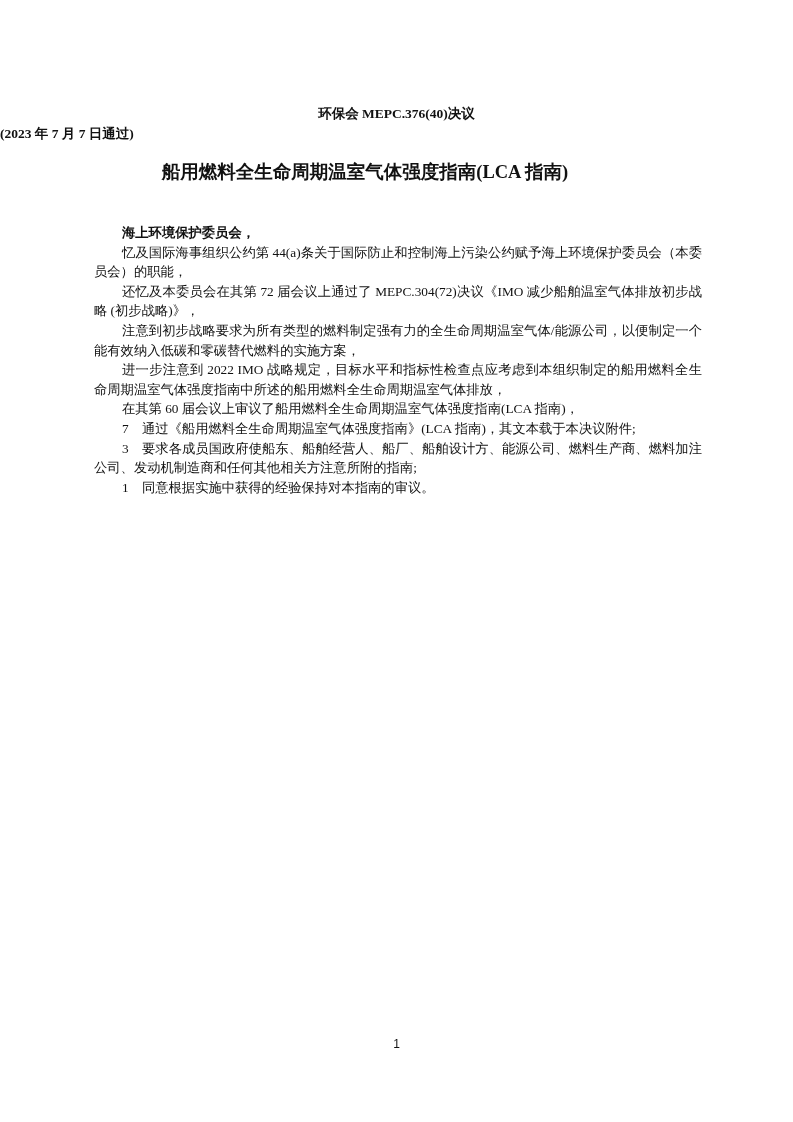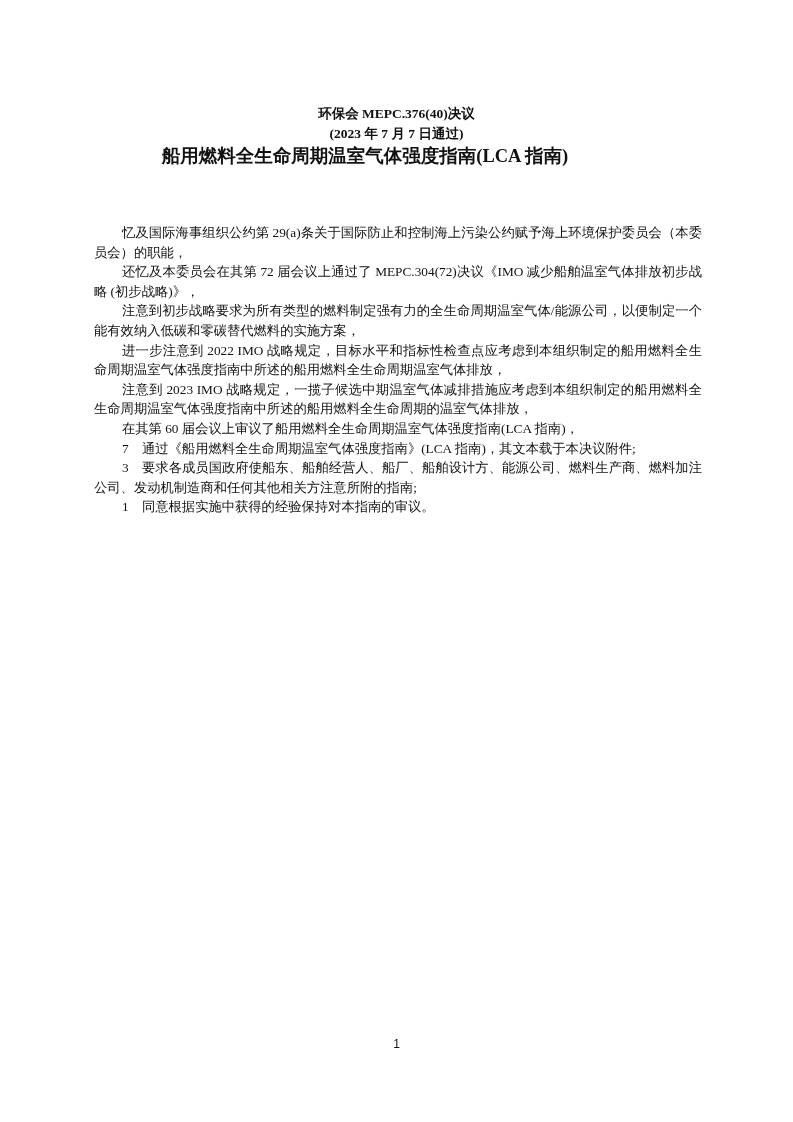--- a/index.html
+++ b/index.html
@@ -1,45 +1,45 @@
 <!DOCTYPE html>
 <html><head>
   <meta charset="utf-8">
   <style>
     html, body { margin: 0; padding: 0; background: #ffffff; }
     body { width: 793px; height: 1122px; position: relative; overflow: hidden;
            font-family: "DejaVu Serif", "Liberation Serif", serif; color: #111; }
     .page { position: absolute; left: 0; top: 0; width: 793px; height: 1122px; background: #fff; }
     .res-no { position: absolute; top: 104px; left: 0; width: 793px; text-align: center;
               font-family: "Liberation Serif", serif; font-weight: bold; font-size: 13.5px; line-height: 20px; }
-    .adopted { position: absolute; top: 124px; left: 0; width: 793px; text-align: center;
+    .adopted { position: absolute; top: 124px; left: 0; width: 793px; text-align: left;
                font-family: "Liberation Serif", serif; font-weight: bold; font-size: 13.5px; line-height: 20px; }
-    .title { position: absolute; top: 142px; left: 0; width: 730px; text-align: center;
+    .title { position: absolute; top: 158px; left: 0; width: 730px; text-align: center;
              font-family: "Liberation Serif", serif; font-weight: bold; font-size: 18.5px; line-height: 28px; }
     .body { position: absolute; top: 223px; left: 94px; width: 608px;
             font-family: "Liberation Serif", serif; font-size: 13.3px; line-height: 19.6px; }
     .body p { margin: 0; text-indent: 28px; text-align: justify; }
     .body p.addressee { font-weight: bold; }
     .page-number { position: absolute; top: 1037px; left: 0; width: 793px; text-align: center;
                    font-family: "Liberation Sans", sans-serif; font-size: 12px; }
   </style>
 </head>
 <body>
 
 <div class="page">
   <div class="res-no">环保会 MEPC.376(40)决议</div>
   <div class="adopted">(2023 年 7 月 7 日通过)</div>
   <div class="title">船用燃料全生命周期温室气体强度指南(LCA 指南)</div>
 
   <div class="body">
-    <p>忆及国际海事组织公约第 29(a)条关于国际防止和控制海上污染公约赋予海上环境保护委员会（本委员会）的职能，</p>
+    <p class="addressee">海上环境保护委员会，</p>
+    <p>忆及国际海事组织公约第 44(a)条关于国际防止和控制海上污染公约赋予海上环境保护委员会（本委员会）的职能，</p>
     <p>还忆及本委员会在其第 72 届会议上通过了 MEPC.304(72)决议《IMO 减少船舶温室气体排放初步战略 (初步战略)》，</p>
     <p>注意到初步战略要求为所有类型的燃料制定强有力的全生命周期温室气体/能源公司，以便制定一个能有效纳入低碳和零碳替代燃料的实施方案，</p>
     <p>进一步注意到 2022 IMO 战略规定，目标水平和指标性检查点应考虑到本组织制定的船用燃料全生命周期温室气体强度指南中所述的船用燃料全生命周期温室气体排放，</p>
-    <p>注意到 2023 IMO 战略规定，一揽子候选中期温室气体减排措施应考虑到本组织制定的船用燃料全生命周期温室气体强度指南中所述的船用燃料全生命周期的温室气体排放，</p>
     <p>在其第 60 届会议上审议了船用燃料全生命周期温室气体强度指南(LCA 指南)，</p>
     <p>7　通过《船用燃料全生命周期温室气体强度指南》(LCA 指南)，其文本载于本决议附件;</p>
     <p>3　要求各成员国政府使船东、船舶经营人、船厂、船舶设计方、能源公司、燃料生产商、燃料加注公司、发动机制造商和任何其他相关方注意所附的指南;</p>
     <p>1　同意根据实施中获得的经验保持对本指南的审议。</p>
   </div>
 
   <div class="page-number">1</div>
 </div>
 
 </body></html>

